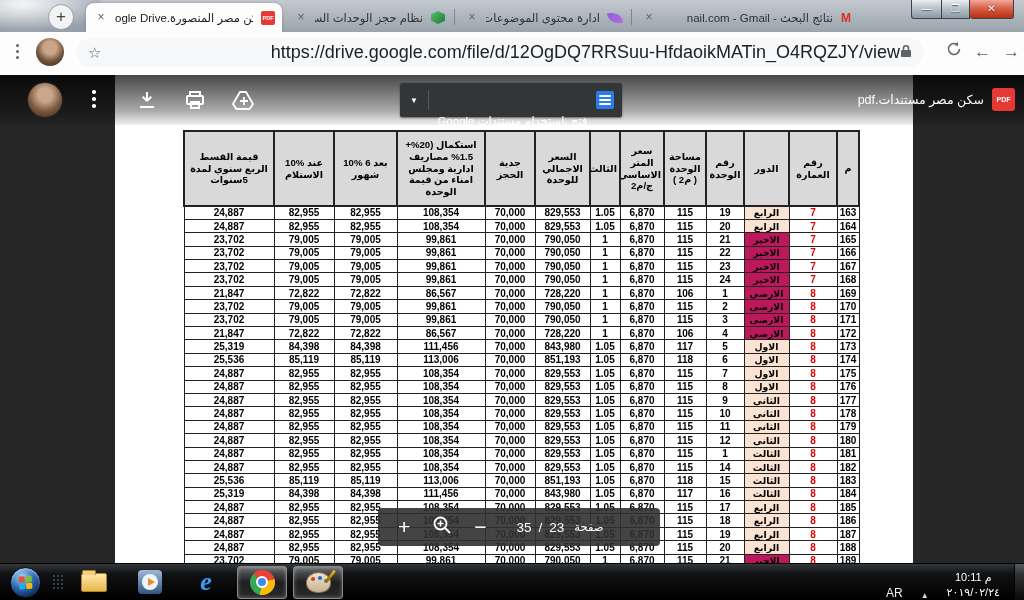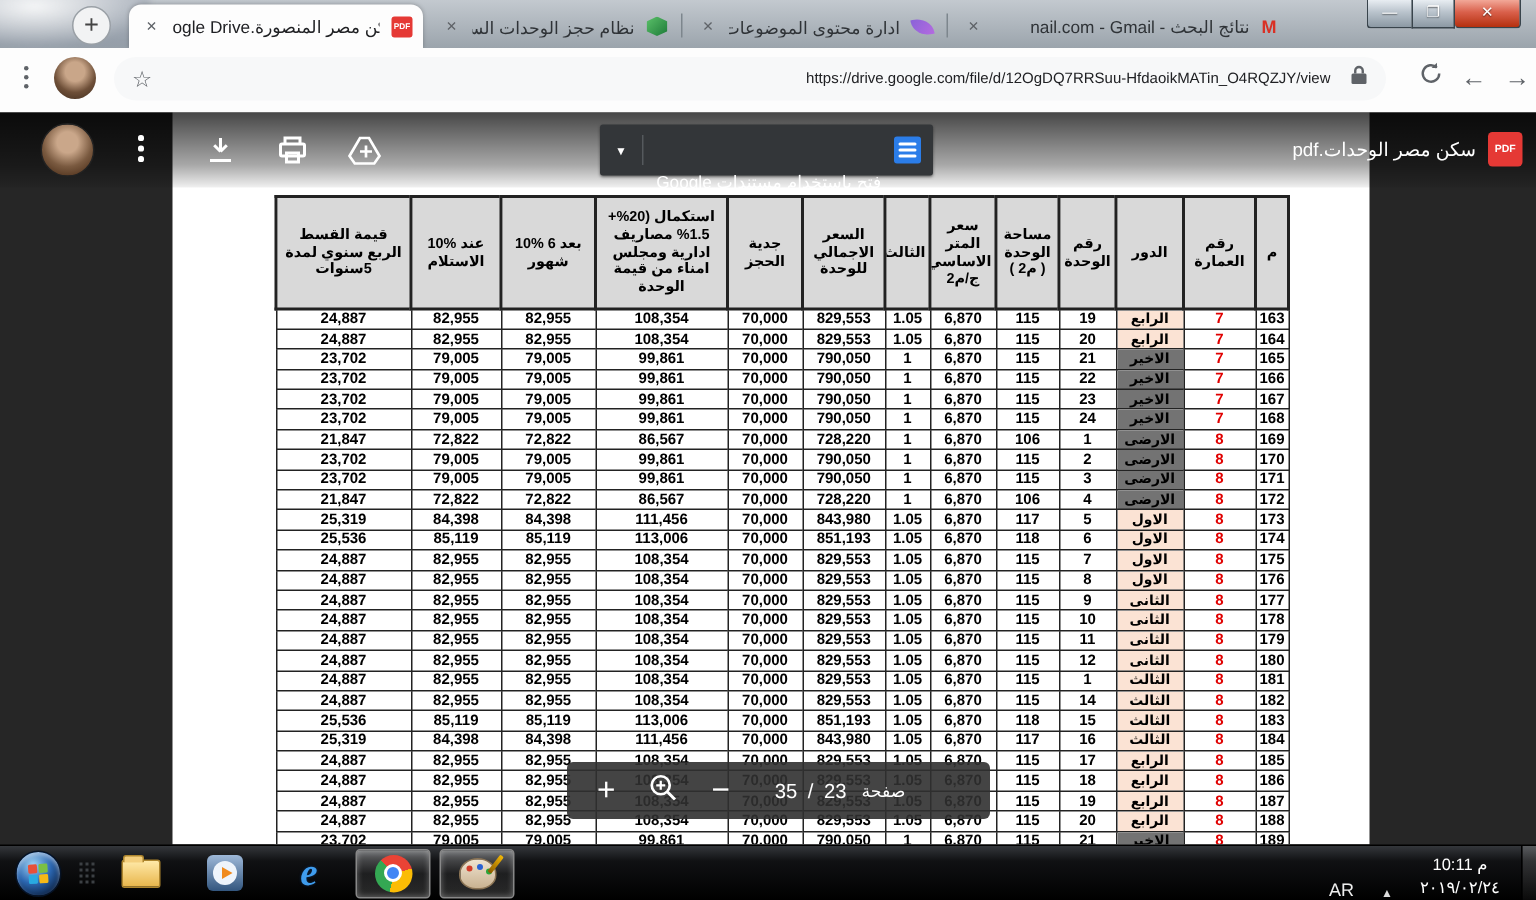--- a/index.html
+++ b/index.html
@@ -38,21 +38,21 @@
 
   
   .addressbar { position:absolute; top:32px; left:0; width:1024px; height:43px; background:#fdfdfd; }
   .menu-dots { position:absolute; left:16px; top:12px; display:flex; flex-direction:column; gap:3px; }
   .menu-dots i { width:3px; height:3px; border-radius:50%; background:#5f6368; }
   .bar-avatar { position:absolute; left:36px; top:6px; width:28px; height:28px; border-radius:50%;
     background:radial-gradient(circle at 50% 35%, #c9a689 28%, #6e4f38 60%, #3c2a1c); }
   .omnibox { position:absolute; left:76px; top:6px; width:848px; height:29px; background:#f7f8f9;
     border-radius:15px; display:flex; align-items:center; }
   .star { color:#5f6368; font-size:15px; margin-left:12px; }
-  .url { flex:1; text-align:right; direction:ltr; font-size:10px; color:#202124; margin-right:13px;
+  .url { flex:1; text-align:right; direction:ltr; font-size:18px; color:#202124; margin-right:0;
     white-space:nowrap; overflow:hidden; }
   .lockpad { margin-right:12px; }
   .navicons { position:absolute; right:4px; top:9px; display:flex; align-items:center; gap:12px;
     color:#5f6368; font-size:17px; }
 
   
   .content { position:absolute; top:75px; left:0; width:1024px; height:488px; background:#262626; overflow:hidden; }
   .page { position:absolute; left:115px; top:0; width:798px; height:488px; background:#fff; overflow:hidden; }
 
   .drive-toolbar { position:absolute; top:0; left:0; width:1024px; height:50px;
@@ -80,21 +80,21 @@
     font-family:"Liberation Sans","DejaVu Sans",sans-serif; }
   th, td { border:1px solid #222; text-align:center; overflow:hidden; }
   thead tr { height:75px; }
   th { background:#d9d9d9; font-size:9.6px; font-weight:bold; color:#000; line-height:1.25;
     padding:2px; border-width:2px; }
   tbody tr { height:13.4px; }
   td { font-size:10px; font-weight:bold; color:#000; padding:0 2px; white-space:nowrap; }
   td.bldg { color:#e00000; }
   td.floor { font-size:9.3px; }
   td.floor.warm { background:#fbe3d4; }
-  td.floor.cool { background:#737373; }
+  td.floor.cool { background:#be185d; }
 
   
   .pdf-controls { position:absolute; left:378px; top:433px; width:282px; height:38px;
     background:rgba(48,48,48,.9); border-radius:4px; display:flex; align-items:center;
     color:#fff; }
   .pc-plus { font-size:21px; margin-left:20px; }
   .pc-zoom { margin-left:22px; }
   .pc-minus { font-size:21px; margin-left:22px; }
   .pc-pages { margin-left:30px; font-size:13.5px; display:flex; gap:7px; direction:ltr; }
   .pc-pagelabel { font-size:11.5px; margin-left:10px; direction:rtl; }
@@ -697,21 +697,21 @@
         <span class="caret">▼</span>
         <span class="divider"></span>
         <span class="owlabel">فتح باستخدام مستندات Google</span>
         <span class="docs-ic">
             <i></i>
             <i></i>
             <i></i>
           </span>
       </div>
 
-      <span class="fname">سكن مصر الوحدات.pdf</span>
+      <span class="fname">سكن مصر مستندات.pdf</span>
       <span class="fname-pdf">PDF</span>
     </div>
 
     <div class="pdf-controls">
       <span class="pc-plus">+</span>
       <span class="pc-zoom">
         <svg width="20" height="20" viewBox="0 0 20 20">
             <circle cx="8.5" cy="8.5" r="6" fill="none" stroke="#fff" stroke-width="1.8"></circle>
             <path d="M13 13l5 5" stroke="#fff" stroke-width="2"></path>
             <path d="M5.5 8.5h6M8.5 5.5v6" stroke="#fff" stroke-width="1.5"></path>

